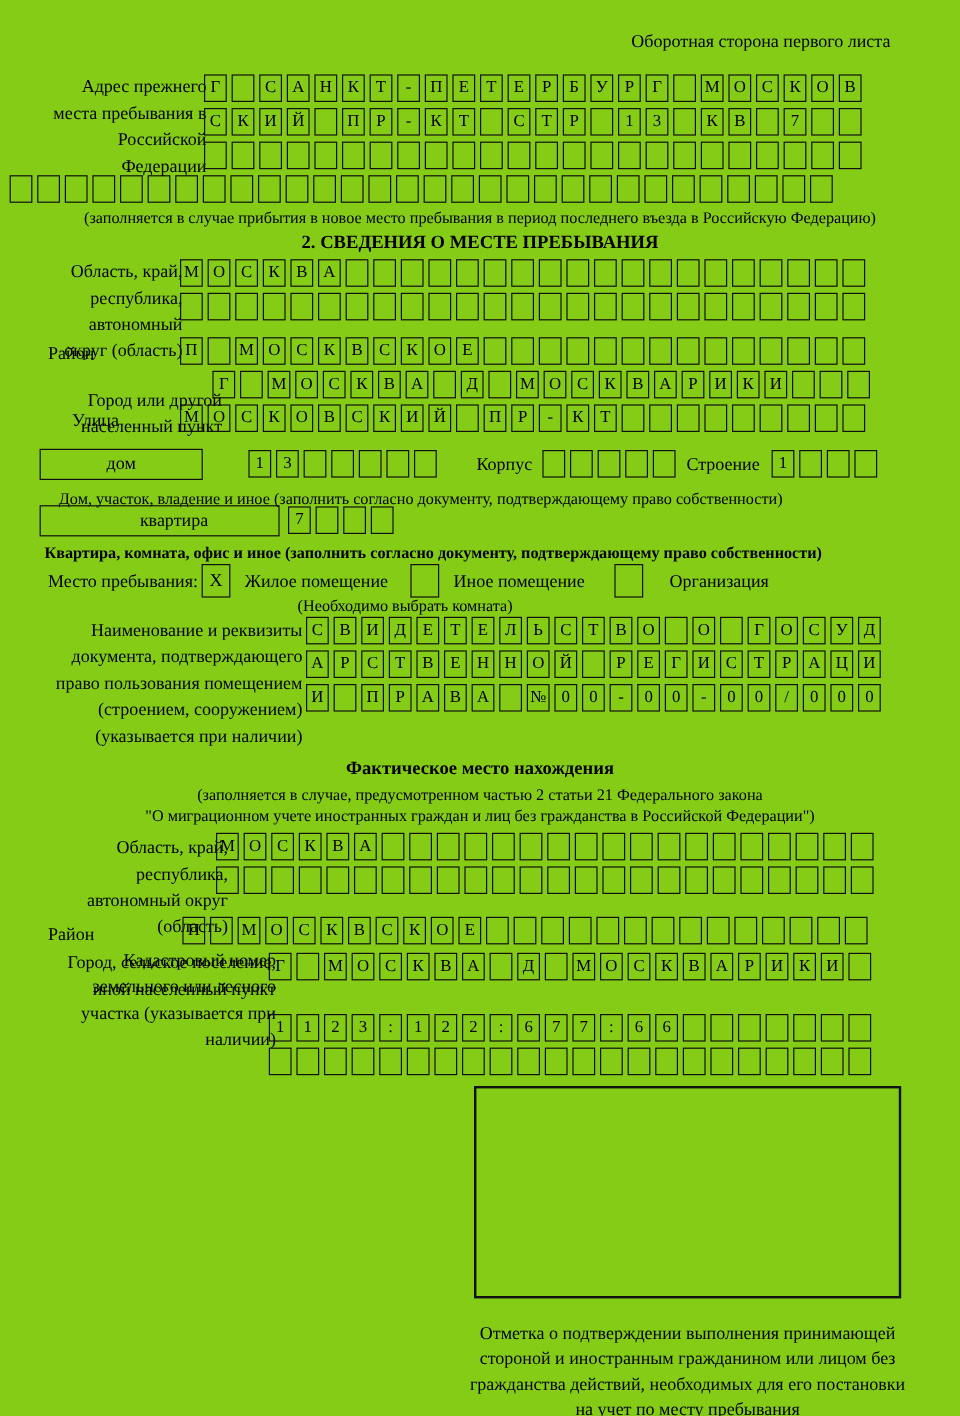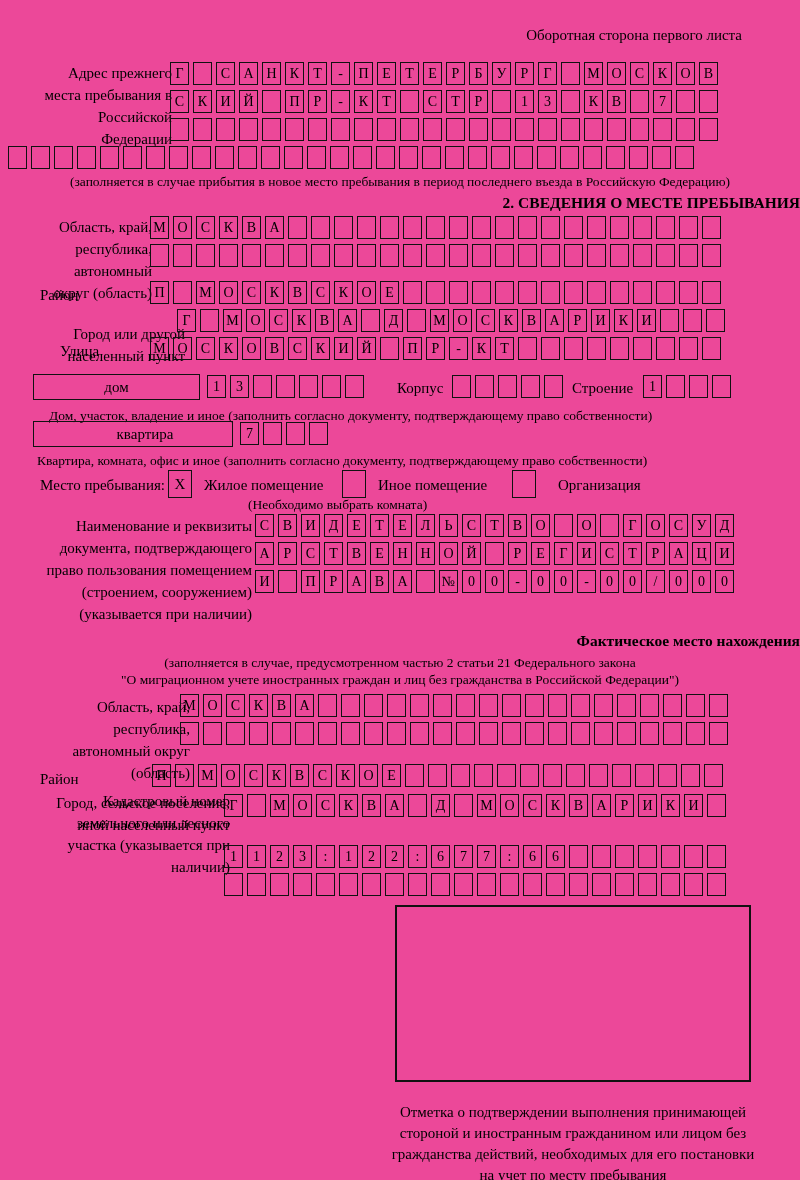--- a/index.html
+++ b/index.html
@@ -1,26 +1,26 @@
 <!DOCTYPE html>
 <html><head>
 <meta charset="utf-8">
 <style>
   * { margin:0; padding:0; box-sizing:border-box; }
   html,body { background:#fff; }
   .page {
     position:relative; width:800px; height:1180px; margin:0 auto;
-    background:#ec4899; color:#000;
+    background:#84cc16; color:#000;
     font-family:"Liberation Serif","DejaVu Serif",serif;
     overflow:hidden;
   }
   .abs { position:absolute;text-align:right; }
   .lbl { font-size:15px; line-height:22px; }
   .note { font-size:13.5px; }
-  .hdr { font-weight:bold; font-size:15.5px; text-align:right; width:100%; }
+  .hdr { font-weight:bold; font-size:15.5px; text-align:center; width:100%; }
   .right { text-align:right; }
   .center { text-align:center; }
   .cells { display:flex; gap:4px; }
   .cell {
     width:19px; height:23px; flex:0 0 19px;
     border:1.6px solid #111;
     display:flex; align-items:center; justify-content:center;
     font-size:14px; line-height:1;
   }
   .widebox {
@@ -292,21 +292,21 @@
       <span class="cell"></span>
       <span class="cell"></span>
       <span class="cell"></span>
       <span class="cell"></span>
       <span class="cell"></span>
       <span class="cell"></span>
       <span class="cell"></span>
       <span class="cell"></span>
     </div>
 
-  <div class="abs widebox" style="top:374px; left:33px; width:167px;">дом</div>
+  <div class="abs widebox" style="top:374px; left:33px; width:136px;">дом</div>
   <div class="abs cells" style="top:375px; left:207px;">
       <span class="cell">1</span>
       <span class="cell">3</span>
       <span class="cell"></span>
       <span class="cell"></span>
       <span class="cell"></span>
       <span class="cell"></span>
       <span class="cell"></span>
     </div>
   <div class="abs lbl" style="top:377px; left:397px;">Корпус</div>
@@ -326,21 +326,21 @@
     </div>
   <div class="abs note" style="top:408px; left:37px;margin-left:12px;">Дом, участок, владение и иное (заполнить согласно документу, подтверждающему право собственности)</div>
 
   <div class="abs widebox" style="top:421px; left:33px; width:200px;padding-left:24px;">квартира</div>
   <div class="abs cells" style="top:422px; left:240px;">
       <span class="cell">7</span>
       <span class="cell"></span>
       <span class="cell"></span>
       <span class="cell"></span>
     </div>
-  <div class="abs note" style="top:453px; left:37px;">Квартира, комната, офис и иное (заполнить согласно документу, подтверждающему право собственности)</div>
+  <div class="abs note" style="top:453px; left:37px;font-weight:bold;">Квартира, комната, офис и иное (заполнить согласно документу, подтверждающему право собственности)</div>
 
   <div class="abs lbl" style="top:474px; left:40px;">Место пребывания:</div>
   <span class="abs cb" style="top:470px; left:168px;">X</span>
   <div class="abs lbl" style="top:474px; left:204px;">Жилое помещение</div>
   <span class="abs cb" style="top:470px; left:342px;"></span>
   <div class="abs lbl" style="top:474px; left:378px;">Иное помещение</div>
   <span class="abs cb" style="top:470px; left:512px;"></span>
   <div class="abs lbl" style="top:474px; left:558px;">Организация</div>
   <div class="abs note" style="top:497px; left:248px;">(Необходимо выбрать комната)</div>
 

